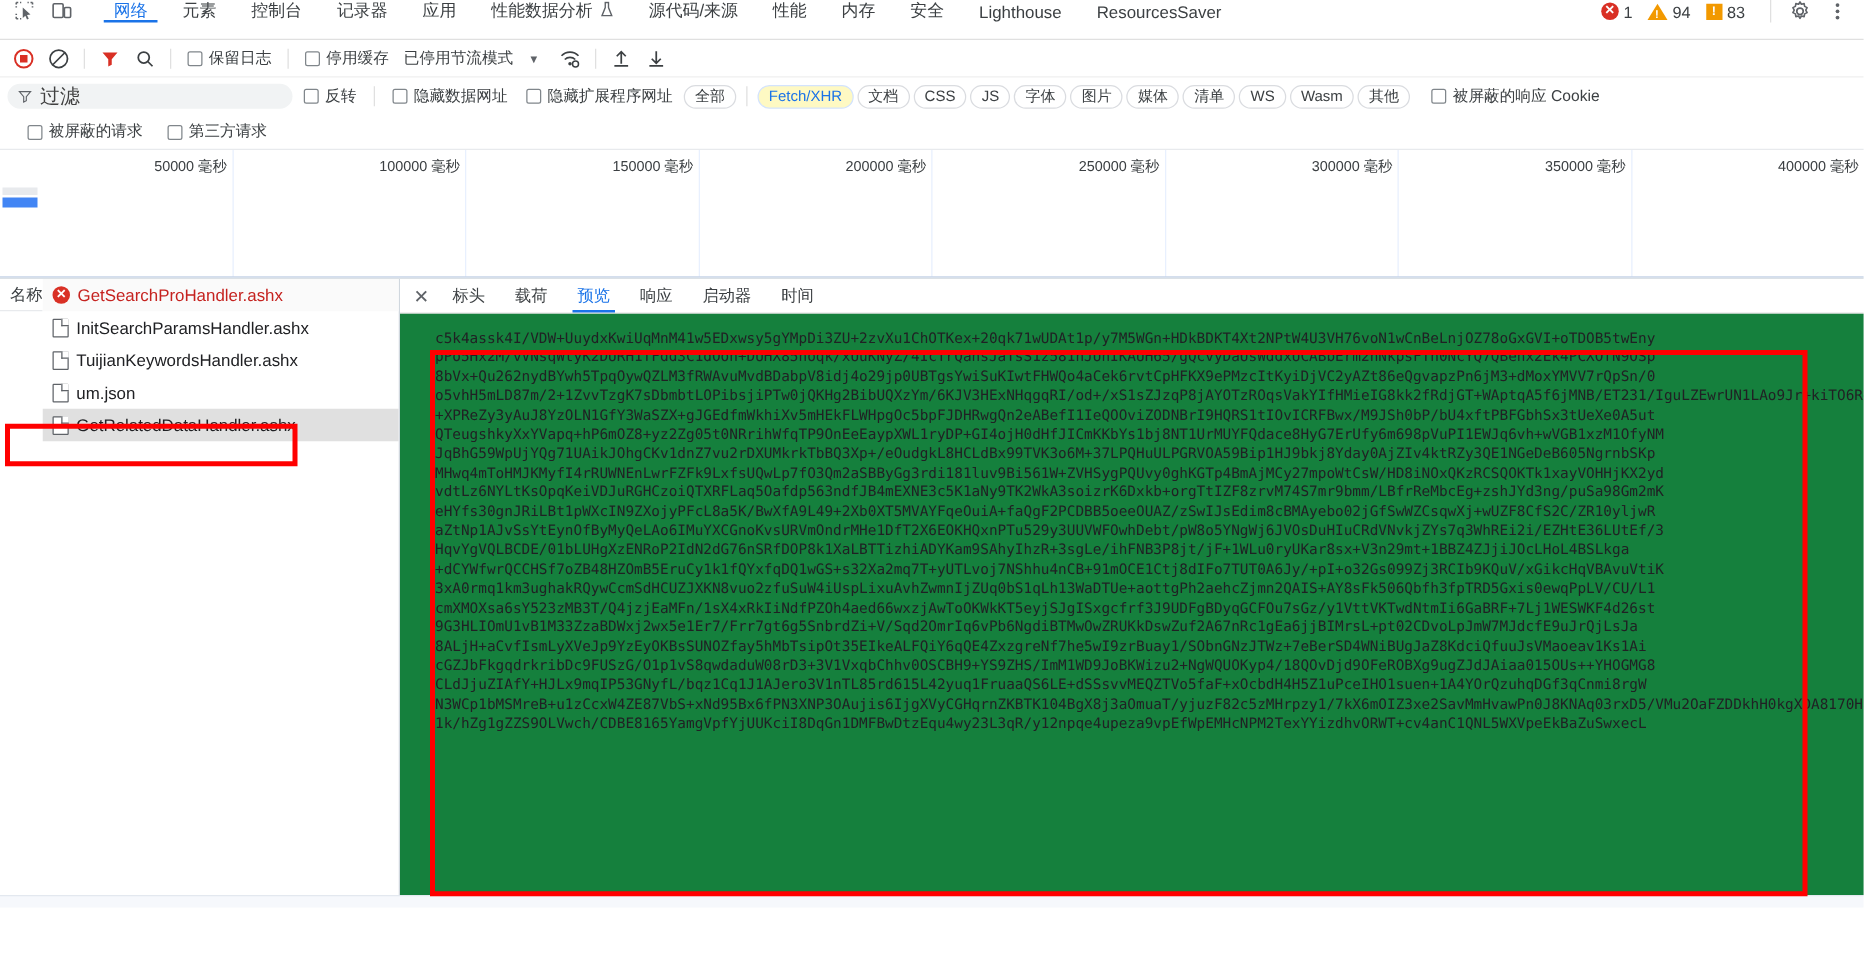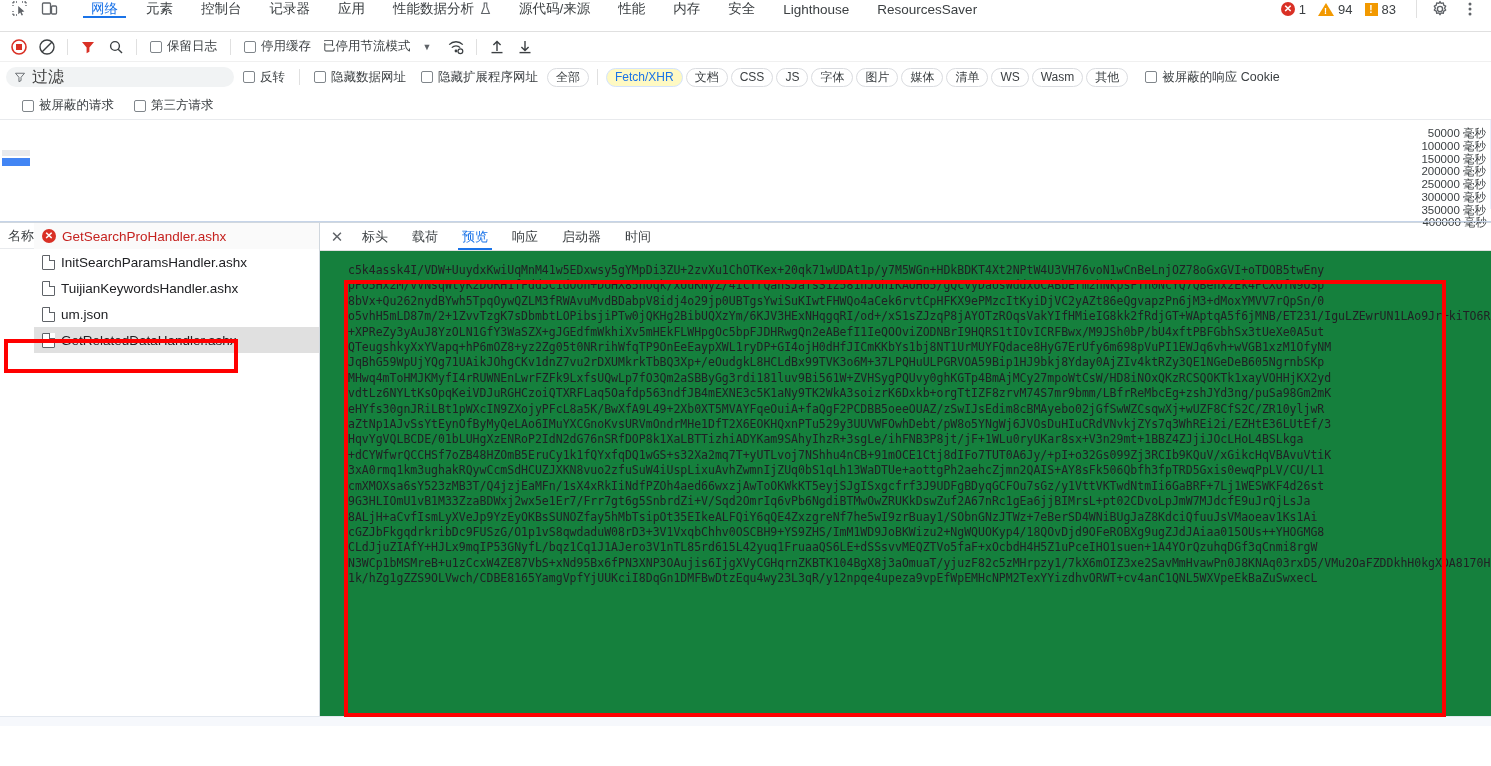--- a/index.html
+++ b/index.html
@@ -97,21 +97,21 @@
 
   
   .filterrow2 {
     height: 28px; display: flex; align-items: center; padding: 0 6px; gap: 14px;
     border-bottom: 1px solid #e8eaed;
   }
 
   
   .overview { height: 103px; position: relative; background: #fff;
     border-bottom: 1px solid #d0d7de; }
-  .ov-ticks { position: absolute; inset: 0; display: flex; flex-direction: column; }
+  .ov-ticks { position: absolute; inset: 0; display: flex; }
   .ov-cell { flex: 1 1 0; border-right: 1px solid #e8f0fe; position: relative; }
   .ov-cell:last-child { border-right: none; }
   .ov-lbl { position: absolute; right: 4px; top: 6px; font-size: 11.5px;
     color: #3c4043; white-space: nowrap; }
   .ov-bar1 { position: absolute; left: 2px; top: 30px; width: 28px; height: 6px;
     background: #e8eaed; }
   .ov-bar2 { position: absolute; left: 2px; top: 38px; width: 28px; height: 8px;
     background: #4285f4; }
   .ov-bottomline { position: absolute; left: 0; right: 0; bottom: 0; height: 1px;
     background: #c6d4e8; }

